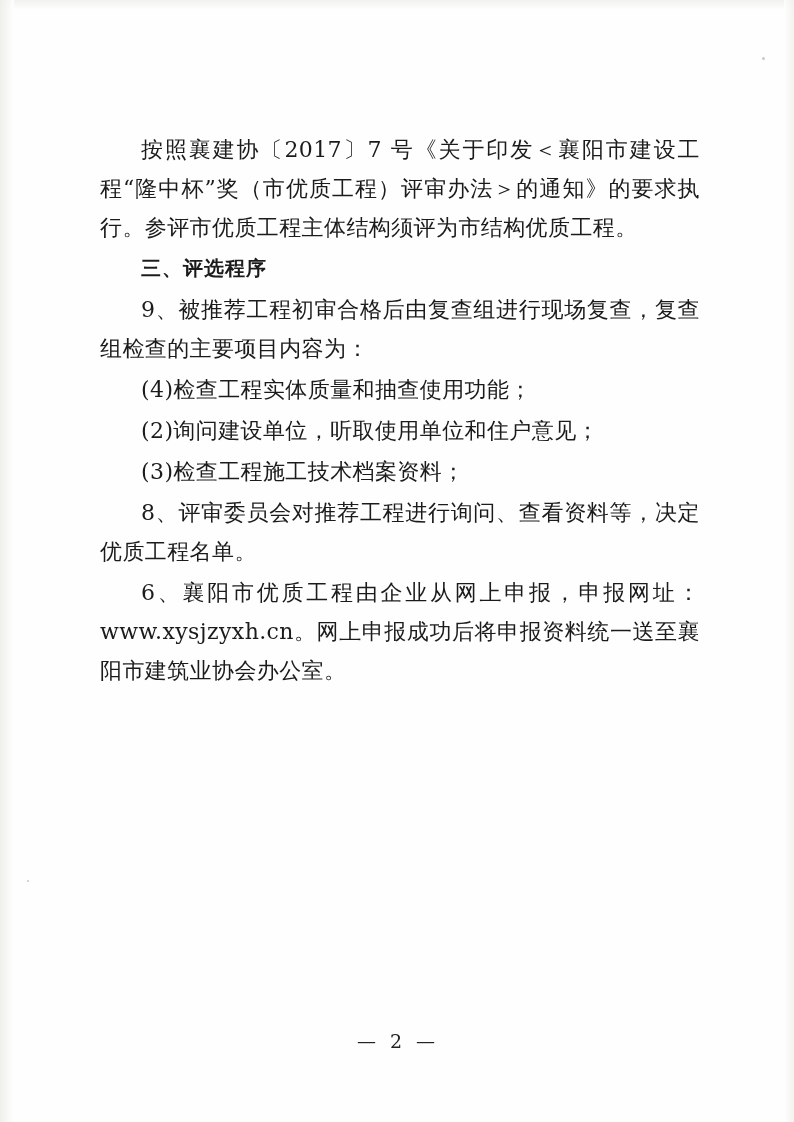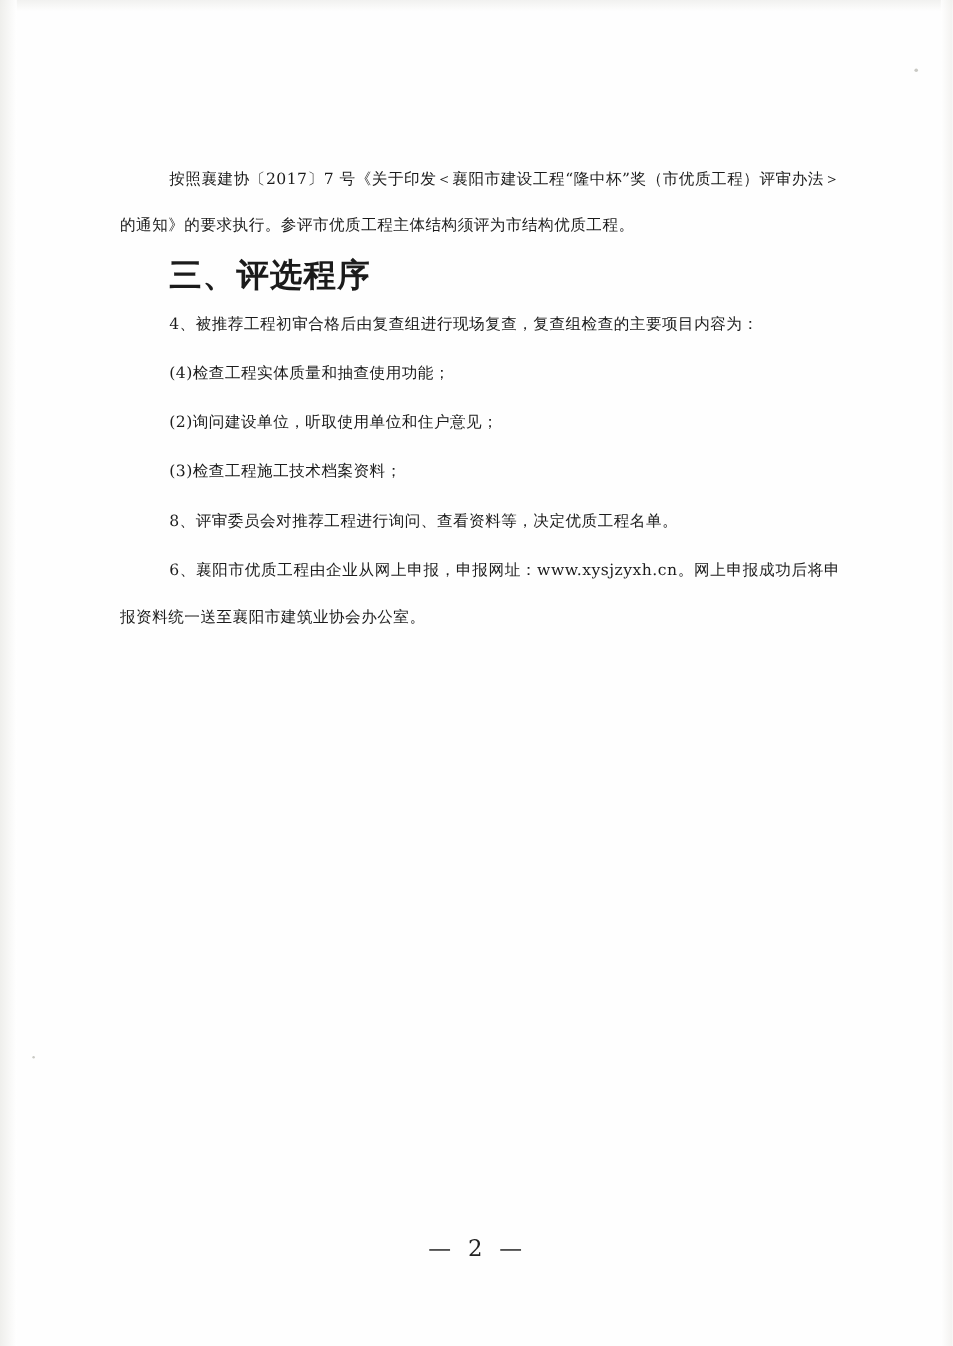--- a/index.html
+++ b/index.html
@@ -24,35 +24,35 @@
     background: #fefefe;
   }
   .content {
     position: absolute;
     left: 100px;
     top: 130px;
     width: 600px;
   }
   p {
     margin: 0 0 2px 0;
-    font-size: 13px;
+    font-size: 22px;
     line-height: 39px;
     letter-spacing: 0.4px;
     text-align: justify;
     text-justify: inter-ideograph;
     color: #1b1b1b;
   }
   p.indent {
     text-indent: 41px;
   }
   p.heading {
     text-indent: 41px;
     font-weight: bold;
     font-family: "DejaVu Sans", "Liberation Sans", sans-serif;
-    font-size: 27px;
+    font-size: 20px;
     letter-spacing: 1px;
   }
   .footer {
     position: absolute;
     left: 0;
     right: 0;
     top: 1030px;
     text-align: center;
     font-size: 19px;
     letter-spacing: 2px;
@@ -103,21 +103,21 @@
   <div class="scan-edge-top"></div>
   <div class="scan-edge-left"></div>
   <div class="scan-edge-right"></div>
 
   <div class="speck" style="left:762px;top:57px;width:3px;height:3px;"></div>
   <div class="speck" style="left:27px;top:880px;width:2px;height:2px;"></div>
 
   <div class="content">
     <p class="indent">按照襄建协〔2017〕7 号《关于印发＜襄阳市建设工程“隆中杯”奖（市优质工程）评审办法＞的通知》的要求执行。参评市优质工程主体结构须评为市结构优质工程。</p>
     <p class="heading">三、评选程序</p>
-    <p class="indent">4、被推荐工程初审合格后由复查组进行现场复查，复查组检查的主要项目内容为：</p>
+    <p class="indent">9、被推荐工程初审合格后由复查组进行现场复查，复查组检查的主要项目内容为：</p>
     <p class="indent">(4)检查工程实体质量和抽查使用功能；</p>
     <p class="indent">(2)询问建设单位，听取使用单位和住户意见；</p>
     <p class="indent">(3)检查工程施工技术档案资料；</p>
     <p class="indent">8、评审委员会对推荐工程进行询问、查看资料等，决定优质工程名单。</p>
     <p class="indent">6、襄阳市优质工程由企业从网上申报，申报网址：www.xysjzyxh.cn。网上申报成功后将申报资料统一送至襄阳市建筑业协会办公室。</p>
   </div>
 
   <div class="footer">
     <span>—</span>
     <span class="pagenum">2</span>

